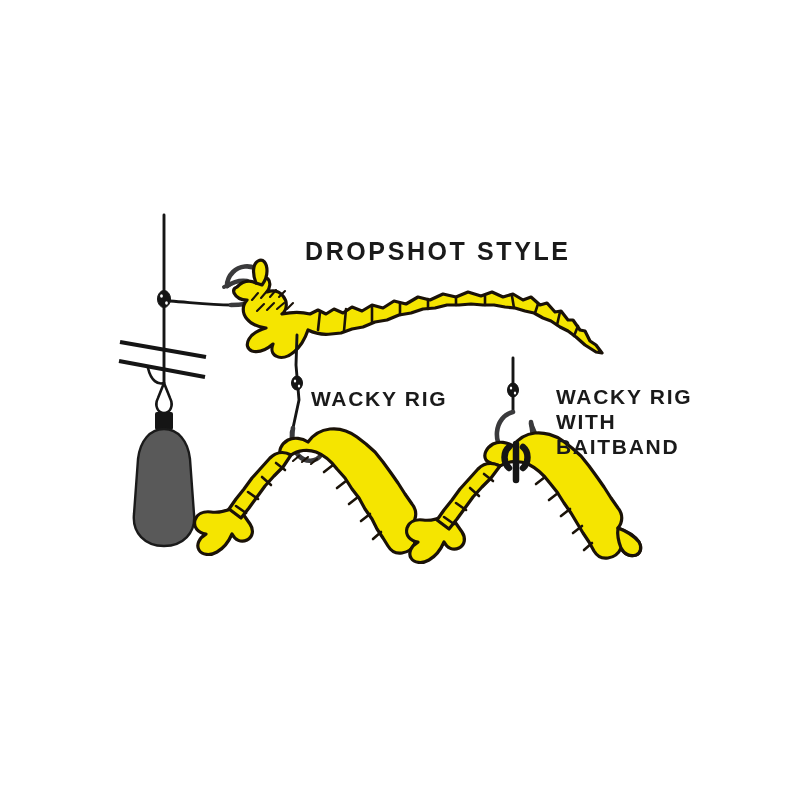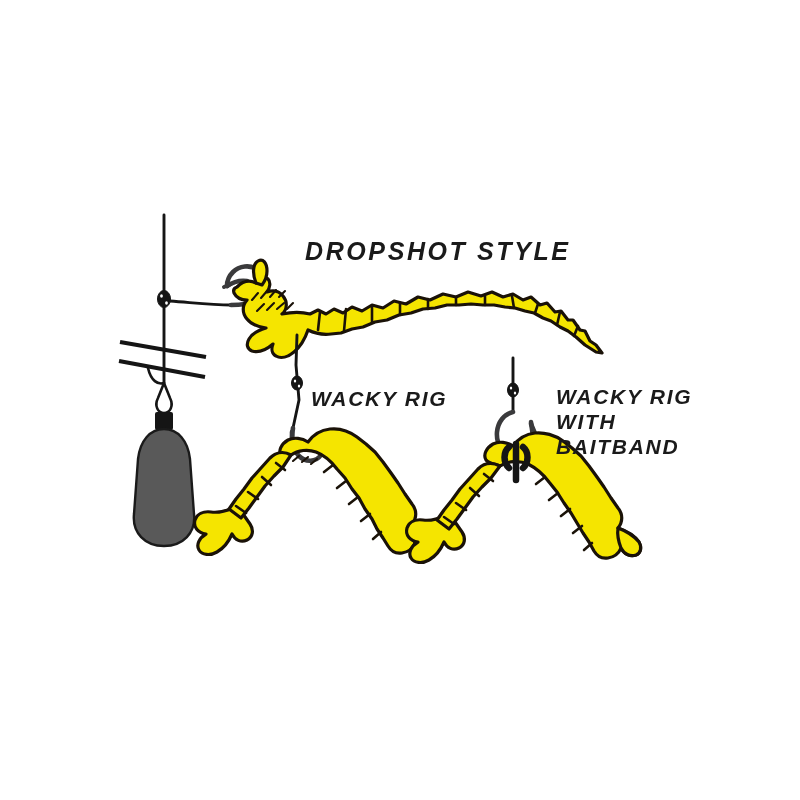--- a/index.html
+++ b/index.html
@@ -10,21 +10,20 @@
   }
   body {
     font-family: "Liberation Sans", sans-serif;
   }
   #stage {
     position: relative;
     width: 800px;
     height: 625px;
     background: #ffffff;
     overflow: hidden;
-    font-style: italic;
   }
   #diagram {
     position: absolute;
     left: 0;
     top: 0;
     width: 800px;
     height: 800px;
     display: block;
   }
   .lbl {

